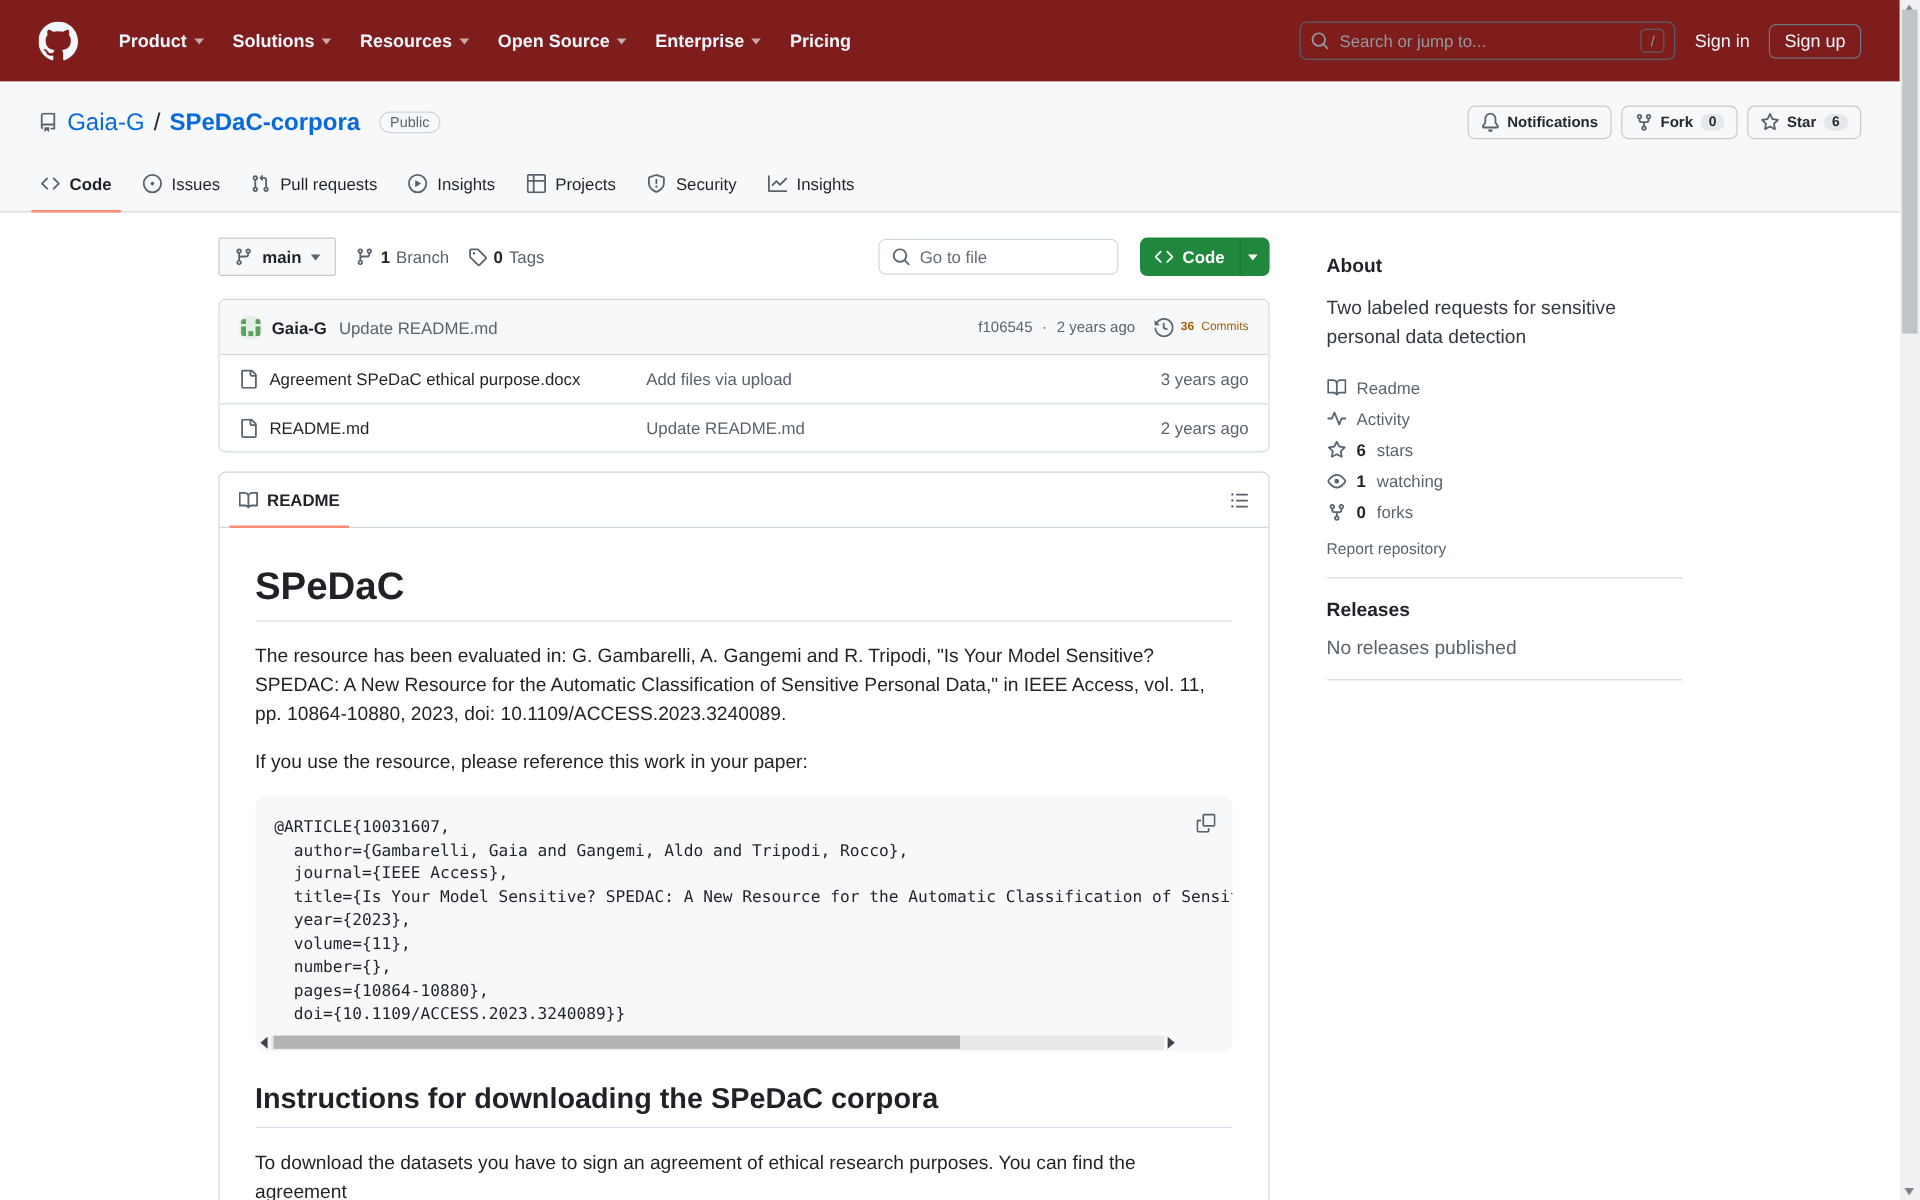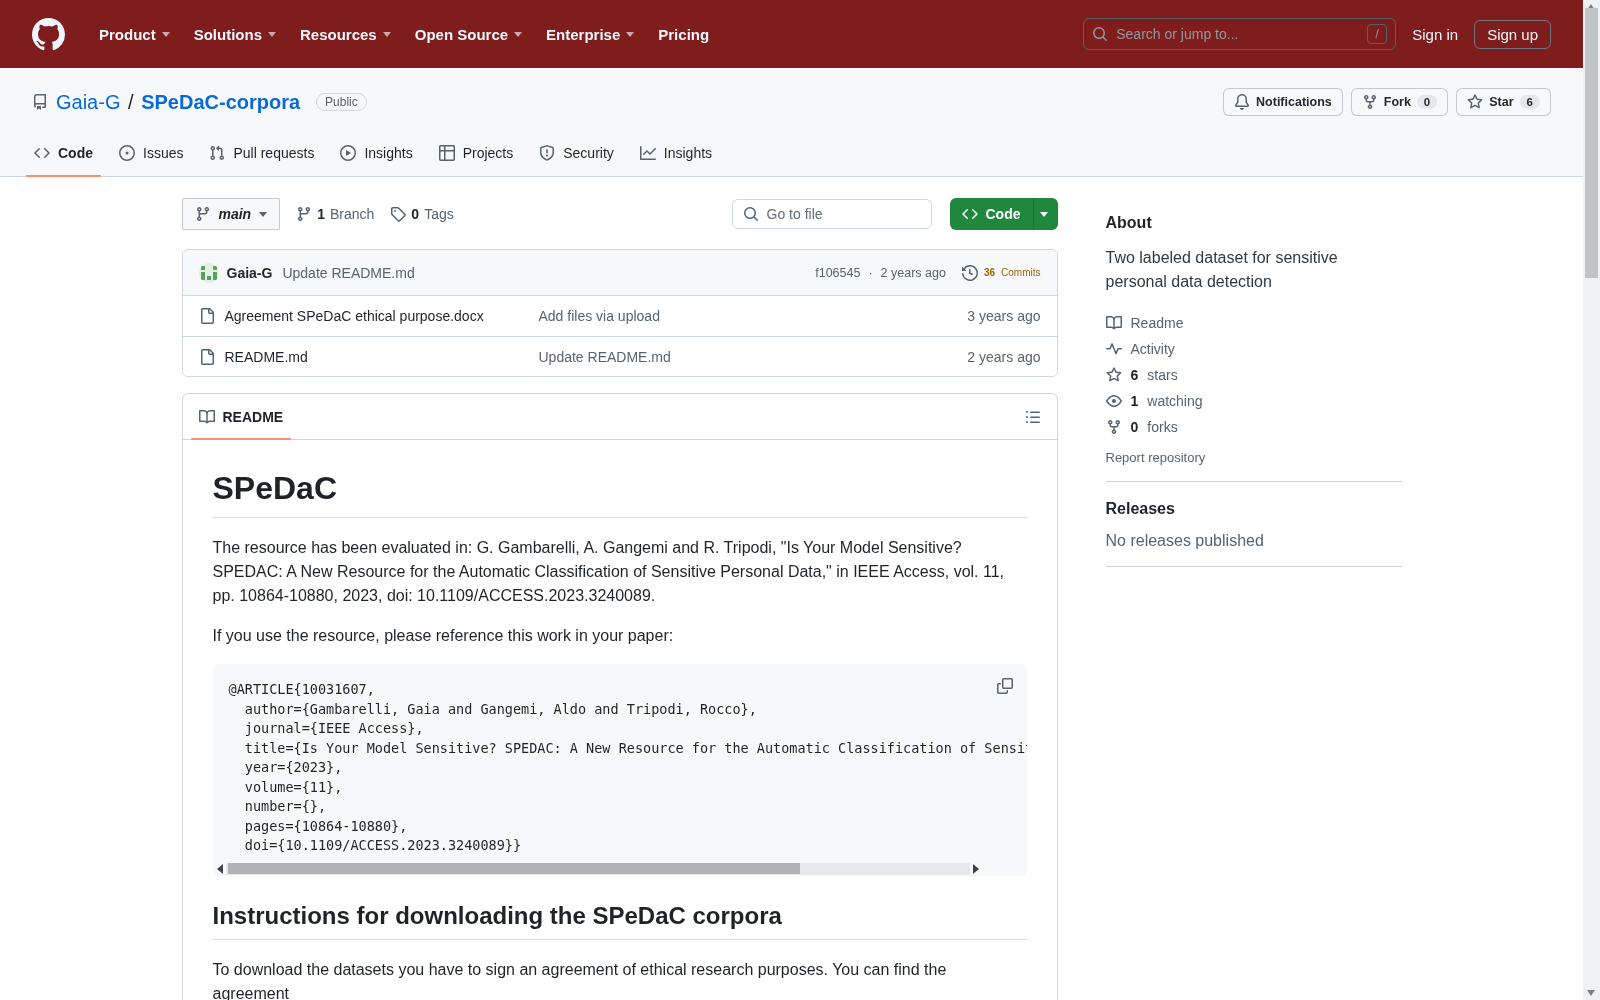--- a/index.html
+++ b/index.html
@@ -49,21 +49,21 @@
   .tab.active span { font-weight:600; }
   .tab.active::after { content:""; position:absolute; left:2px; right:2px; bottom:-1px; height:2px; background:#fd8c73; border-radius:6px; }
 
   
   .container { width:1220px; margin:0 auto; display:flex; justify-content:space-between; padding-top:21px; }
   .primary { width:876px; }
   .sidebar { width:296px; padding-top:6px; }
 
   
   .toolbar { display:flex; align-items:center; }
-  .branch-btn { height:32px; display:flex; align-items:center; gap:8px; background:#f6f8fa; border:1px solid rgba(31,35,40,0.22); border-radius:2px; padding:0 12px; font-size:14px; font-weight:600;font-style:italic; }
+  .branch-btn { height:32px; display:flex; align-items:center; gap:8px; background:#f6f8fa; border:1px solid rgba(31,35,40,0.22); border-radius:2px; padding:0 12px; font-size:14px; font-weight:600; }
   .branch-btn .oct, .branch-btn .caret2 { color:#59636e; }
   .caret2 { width:0; height:0; border-left:4px solid transparent; border-right:4px solid transparent; border-top:5px solid #59636e; }
   .stat { display:flex; align-items:center; gap:5px; font-size:14px; color:#59636e; margin-left:16px; }
   .stat b { color:#1f2328; font-weight:700; }
   .stat .oct { color:#59636e; }
   .goto { margin-left:auto; width:200px; height:30px; border:1px solid #d0d7de; border-radius:6px; background:#fff; display:flex; align-items:center; padding:0 10px; color:#59636e; }
   .goto input { flex:1; border:none; outline:none; font-size:14px; margin-left:8px; color:#1f2328; font-family:inherit; background:transparent; }
   .goto input::placeholder { color:#636c76; }
   .code-btn { margin-left:18px; height:32px; background:#1f883d; border-radius:6px; color:#fff; display:flex; align-items:center; }
   .cb-main { display:flex; align-items:center; gap:8px; padding:0 12px; font-size:14px; font-weight:600; }
@@ -467,21 +467,21 @@
           <h2>Instructions for downloading the SPeDaC corpora</h2>
           <p>To download the datasets you have to sign an agreement of ethical research purposes. You can find the agreement</p>
         </div>
       </div>
 
     </div>
 
     <aside class="sidebar">
       <section class="sb-section">
         <h2 class="sb-title">About</h2>
-        <p class="sb-desc">Two labeled dataset for sensitive personal data detection</p>
+        <p class="sb-desc">Two labeled requests for sensitive personal data detection</p>
         <a class="sb-item">
           <svg class="oct" width="16" height="16" viewBox="0 0 16 16">
               <use href="#i-book"></use>
             </svg>
           <span>Readme</span>
         </a>
         <a class="sb-item">
           <svg class="oct" width="16" height="16" viewBox="0 0 16 16">
               <use href="#i-pulse"></use>
             </svg>

